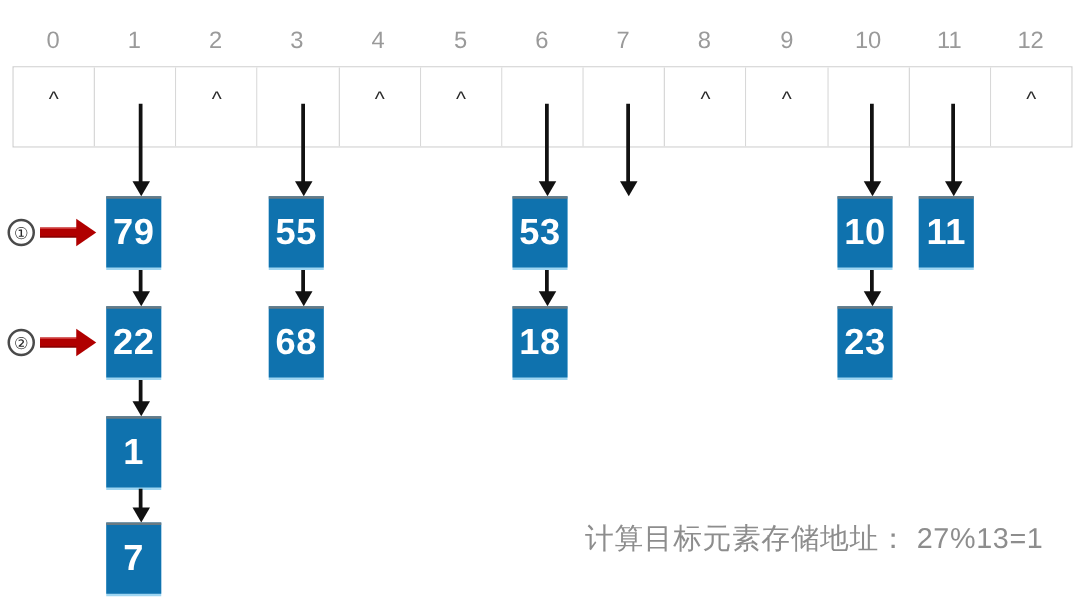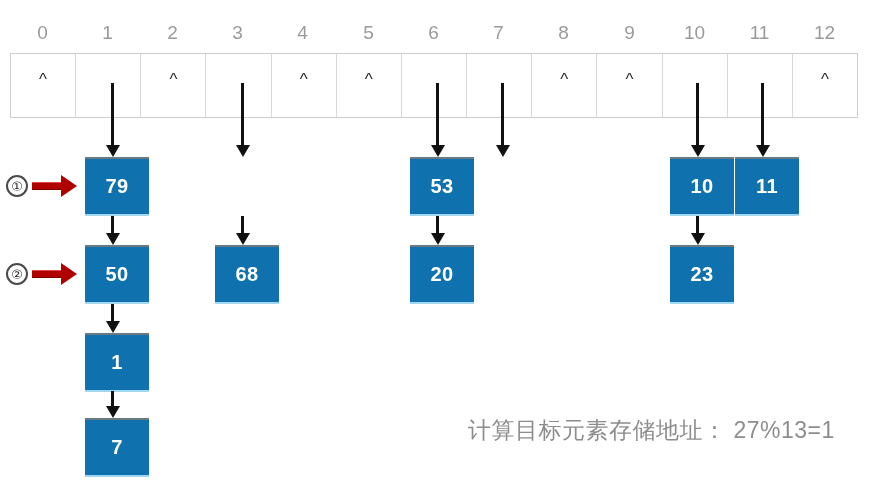--- a/index.html
+++ b/index.html
@@ -56,29 +56,29 @@
     font-size: 17px;
     line-height: 1;
     color: #2b2b2b;
     font-family: "Liberation Sans", "DejaVu Sans", sans-serif;
     transform: translateY(-6px);
   }
 
   
   .node {
     position: absolute;
-    width: 64px;
+    width: 44px;
     height: 57px;
     background: #0f72ae;
     border-top: 2px solid #6a7a82;
     display: flex;
     align-items: center;
     justify-content: center;
     color: #ffffff;
-    font-size: 20px;
+    font-size: 29px;
     font-weight: bold;
     letter-spacing: 0.5px;
     box-shadow: 0 2px 0 0 #9fd6f2;
     font-family: "Liberation Sans", "DejaVu Sans", sans-serif;
   }
 
   
   .arrow-v {
     position: absolute;
     width: 3px;
@@ -213,32 +213,33 @@
 
   <div class="arrow-v" style="left:111px; top:83px; height:63px"></div>
   <div class="arrow-v" style="left:241px; top:83px; height:63px"></div>
   <div class="arrow-v" style="left:436px; top:83px; height:63px"></div>
   <div class="arrow-v" style="left:501px; top:83px; height:63px"></div>
   <div class="arrow-v" style="left:696px; top:83px; height:63px"></div>
   <div class="arrow-v" style="left:761px; top:83px; height:63px"></div>
 
   <div class="node" style="left:85px;  top:157px">79</div>
   <div class="arrow-v" style="left:111px; top:216px; height:18px"></div>
-  <div class="node" style="left:85px;  top:245px">50</div>
+  <div class="node" style="left:85px;  top:245px">22</div>
   <div class="arrow-v" style="left:111px; top:304px; height:18px"></div>
   <div class="node" style="left:85px;  top:333px">1</div>
   <div class="arrow-v" style="left:111px; top:391px; height:16px"></div>
   <div class="node" style="left:85px;  top:418px">7</div>
 
+  <div class="node" style="left:215px; top:157px">55</div>
   <div class="arrow-v" style="left:241px; top:216px; height:18px"></div>
   <div class="node" style="left:215px; top:245px">68</div>
 
   <div class="node" style="left:410px; top:157px">53</div>
   <div class="arrow-v" style="left:436px; top:216px; height:18px"></div>
-  <div class="node" style="left:410px; top:245px">20</div>
+  <div class="node" style="left:410px; top:245px">18</div>
 
 
   <div class="node" style="left:670px; top:157px">10</div>
   <div class="arrow-v" style="left:696px; top:216px; height:18px"></div>
   <div class="node" style="left:670px; top:245px">23</div>
 
   <div class="node" style="left:735px; top:157px">11</div>
 
   <div class="step-marker" style="left:6px; top:173px">
     <span class="step-circle">①</span>

